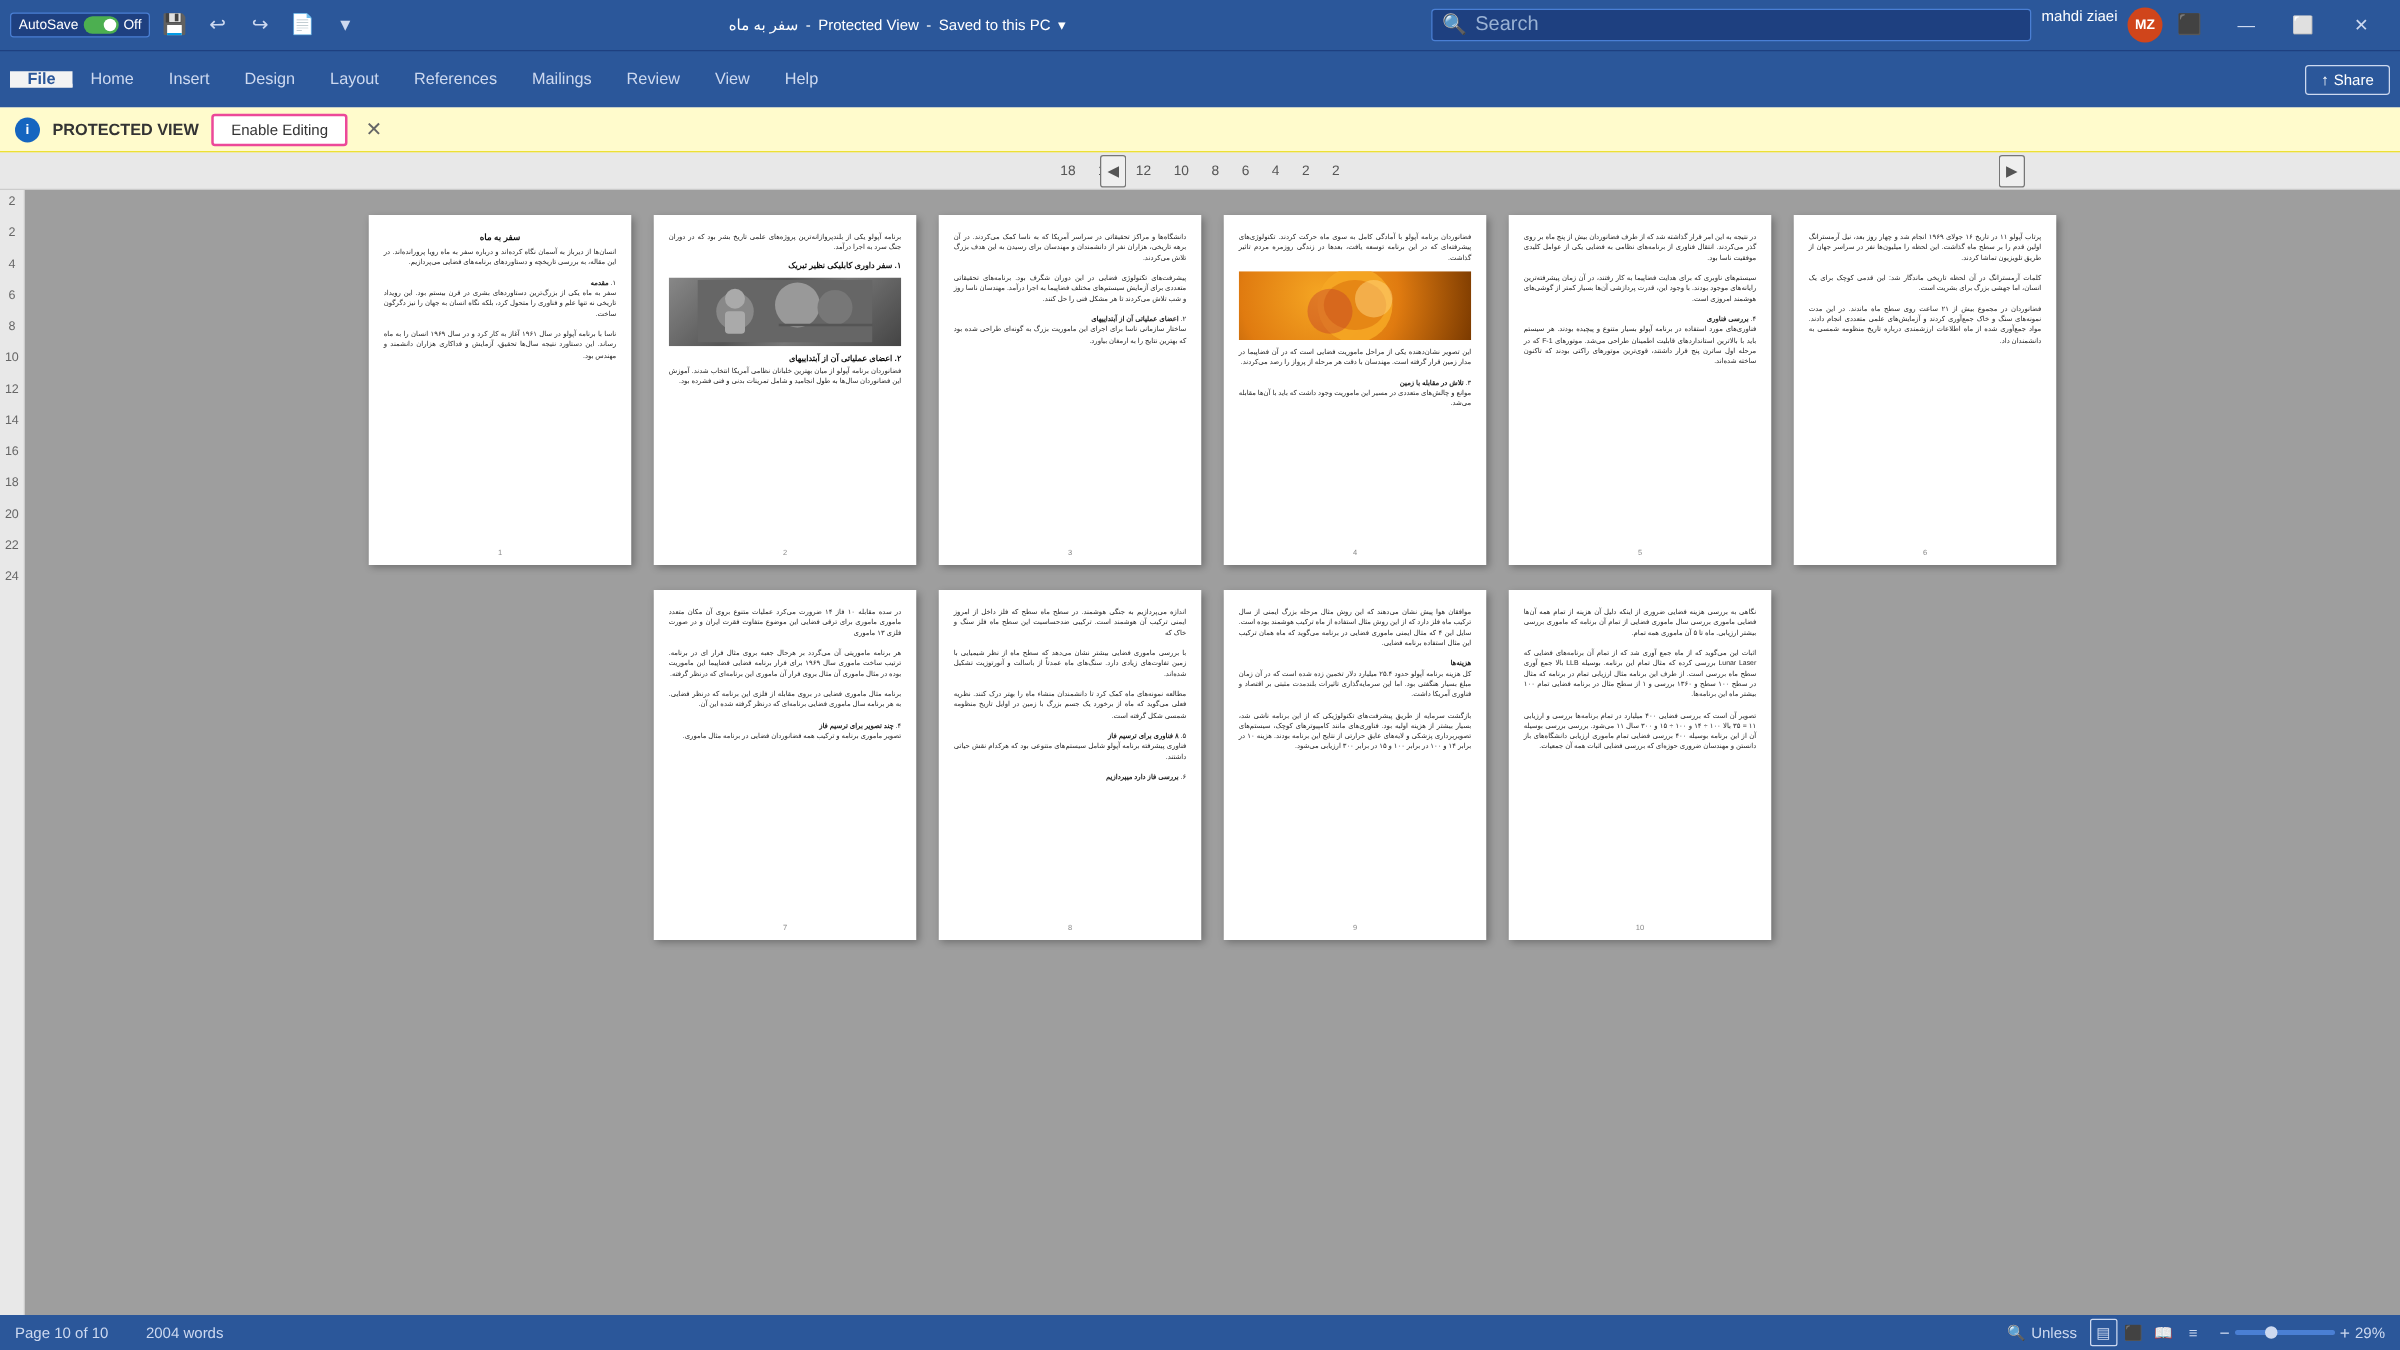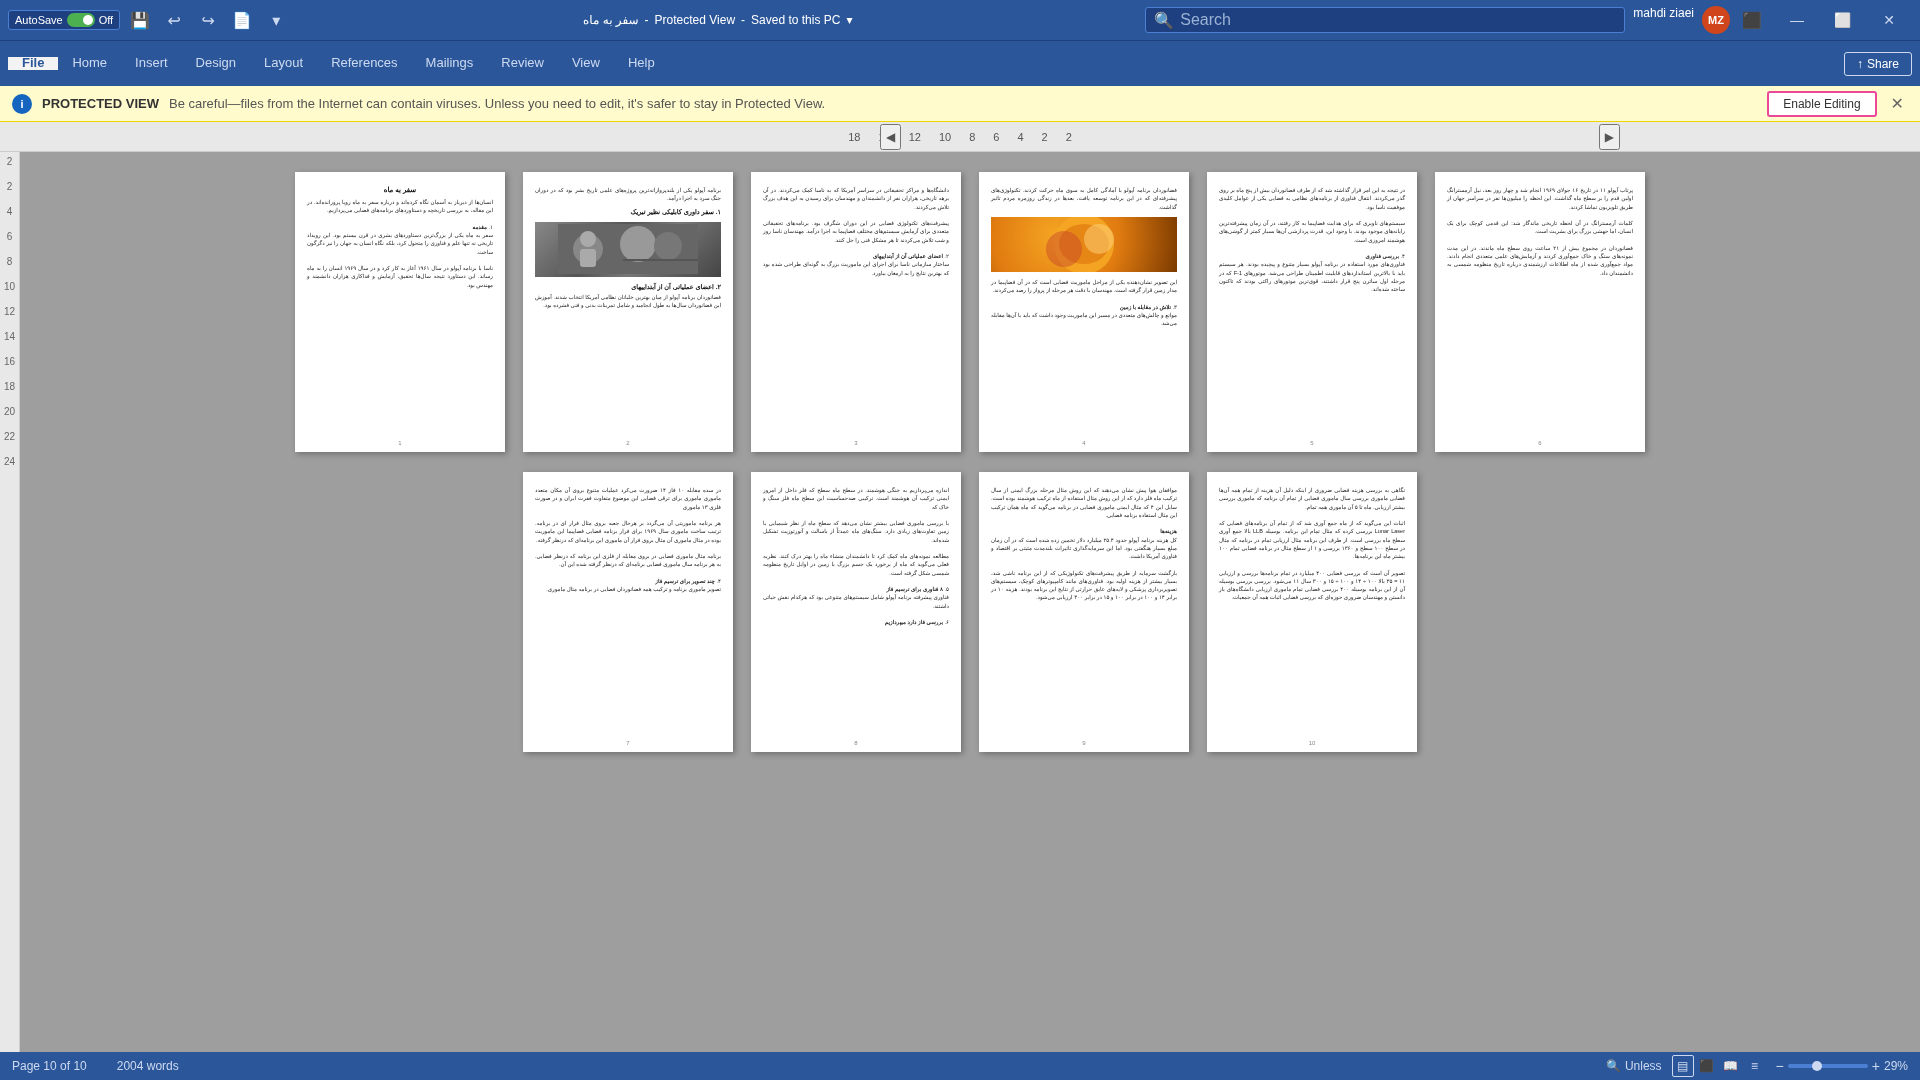--- a/index.html
+++ b/index.html
@@ -459,21 +459,20 @@
       <span>Share</span>
     </button>
   </div>
 </div>
 
 <div class="protected-bar">
   <div class="protected-icon">
     <span>i</span>
   </div>
   <span class="protected-label">PROTECTED VIEW</span>
-  <span class="protected-text">Be careful—files from the Internet can contain viruses. Unless you need to edit, it's safer to stay in Protected View.</span>
   <button class="enable-btn">Enable Editing</button>
   <button class="close-bar">✕</button>
 </div>
 
 <div class="ruler-bar">
   <button class="ruler-arrow-left">◀</button>
   <div class="ruler-marks">
     <span>18</span>
     <span>14</span>
     <span>12</span>

